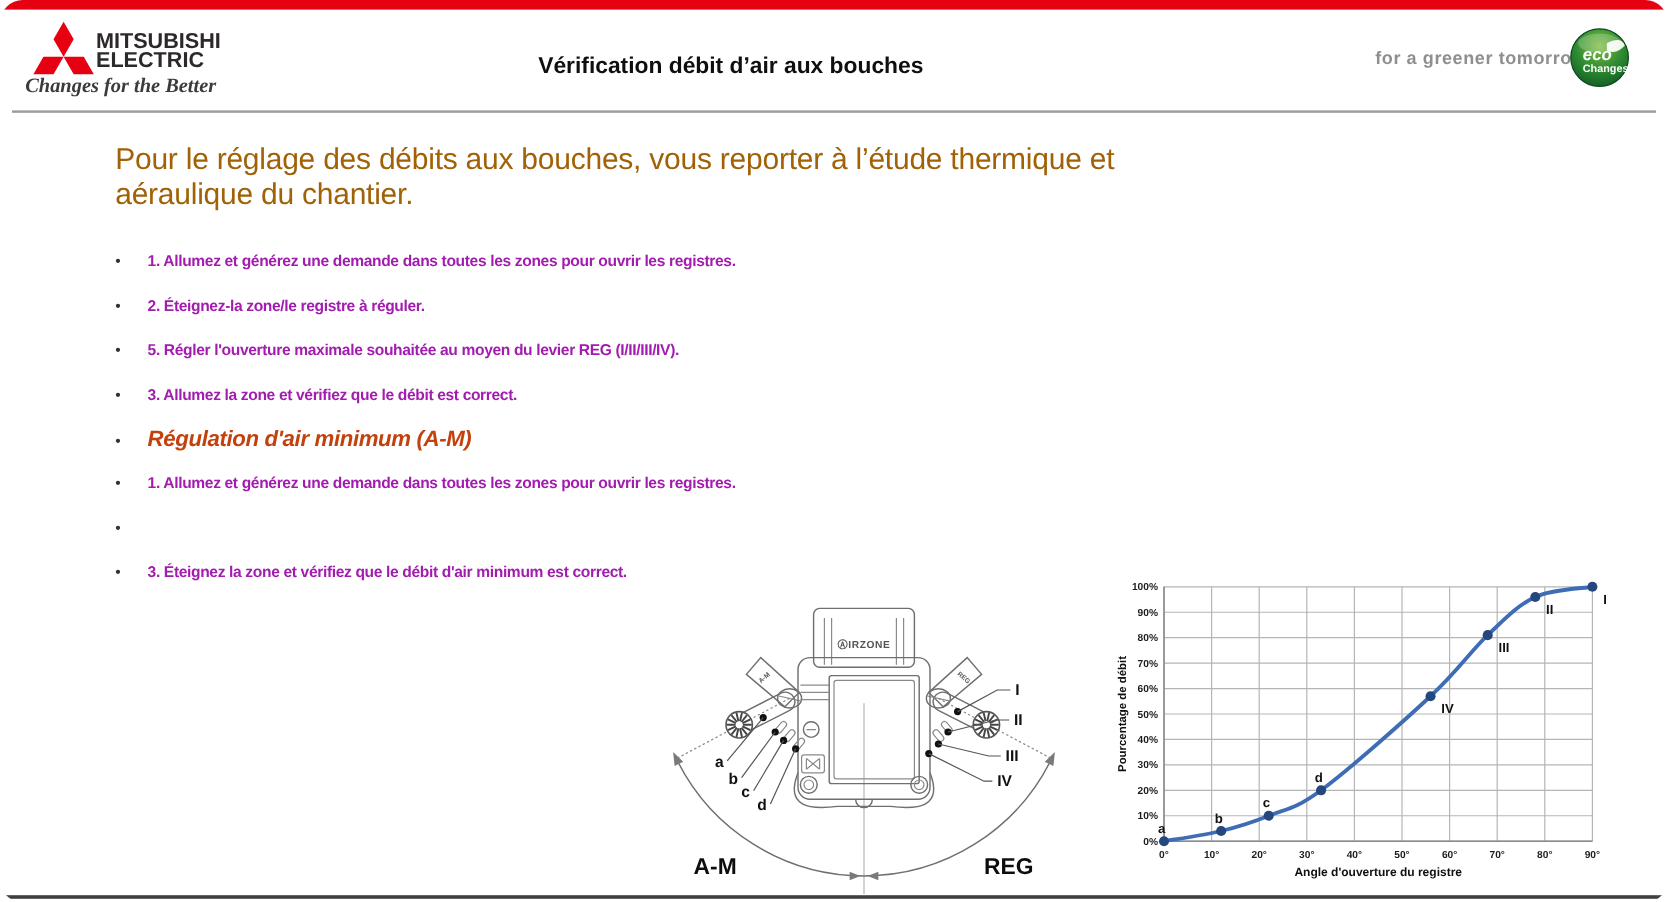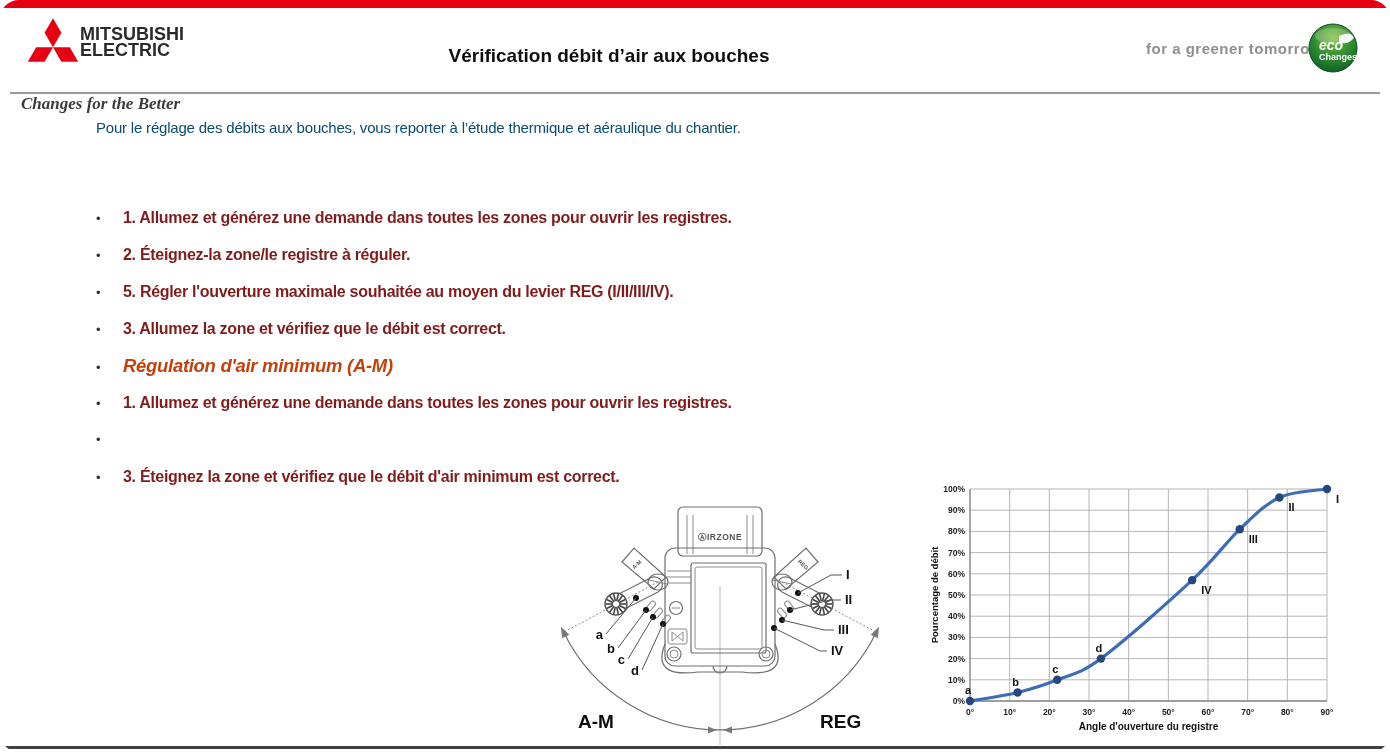--- a/index.html
+++ b/index.html
@@ -3,30 +3,30 @@
 <meta charset="utf-8">
 <style>
   html,body{margin:0;padding:0;background:#fff;}
   .slide{
     position:relative;width:1390px;height:752px;background:#fff;overflow:hidden;
     font-family:"Liberation Sans",sans-serif;color:#1a1a1a;border-radius:19px;
   }
   .top-bar{position:absolute;top:0;left:0;width:1390px;height:8px;background:var(--red,#E60012);}
   .brand-mark{position:absolute;left:26px;top:16px;}
   .brand-text{position:absolute;left:80px;top:26px;font-weight:800;font-size:18px;line-height:16px;color:#2d292a;letter-spacing:0px;}
-  .brand-tagline{position:absolute;left:21px;top:62px;font-family:"Liberation Serif",serif;font-style:italic;font-weight:700;font-size:17px;color:#3b3b3b;margin-top:32px;}
+  .brand-tagline{position:absolute;left:21px;top:62px;font-family:"Liberation Serif",serif;font-style:italic;font-weight:700;font-size:17px;color:#3b3b3b;}
   .slide-title{position:absolute;left:0;top:45px;width:1218px;text-align:center;font-weight:700;font-size:19px;color:#0f0f0f;}
   .eco-tagline{position:absolute;left:1146px;top:40px;font-size:15px;font-weight:700;color:#8f8f8f;letter-spacing:0.5px;}
   .eco-badge{position:absolute;left:1308px;top:23px;}
   .header-rule{position:absolute;left:10px;top:92px;width:1370px;height:2px;background:var(--rule,#9B9B9B);}
-  .intro{position:absolute;left:96px;top:119px;width:900px;font-size:15px;color:#0c4a6e;letter-spacing:-0.2px;}
+  .intro{position:absolute;left:96px;top:119px;width:900px;font-size:25px;color:#a16207;letter-spacing:-0.2px;}
   .bullet-list{position:absolute;left:96px;top:199px;width:870px;}
   .bullet-item{display:flex;align-items:baseline;height:37px;line-height:37px;}
   .bullet-dot{width:27px;font-size:13px;color:#333;flex:0 0 27px;}
-  .bullet-text{font-size:16px;font-weight:700;color:#7f1d1d;letter-spacing:-0.3px;white-space:nowrap;}
+  .bullet-text{font-size:13px;font-weight:700;color:#a21caf;letter-spacing:-0.3px;white-space:nowrap;}
   .bullet-item.italic .bullet-text{font-weight:700;font-style:italic;font-size:18.5px;color:#c2410c;}
   .diagram-wrap{position:absolute;left:548px;top:482px;width:340px;height:266px;}
   .chart-wrap{position:absolute;left:925px;top:476px;width:465px;height:264px;}
   .bottom-rule{position:absolute;left:0;top:746px;width:1390px;height:3px;background:#404040;}
   svg text{font-family:"Liberation Sans",sans-serif;}
   .dg-stroke{fill:none;stroke:#6f6f6f;stroke-width:1.2;}
   .dg-thin{fill:none;stroke:#8a8a8a;stroke-width:1;}
   .dg-label{font-size:13px;font-weight:700;fill:#111;}
   .dg-big-label{font-size:19px;font-weight:700;fill:#0d0d0d;}
   .dg-tiny{font-size:5.5px;font-weight:700;fill:#555;}

